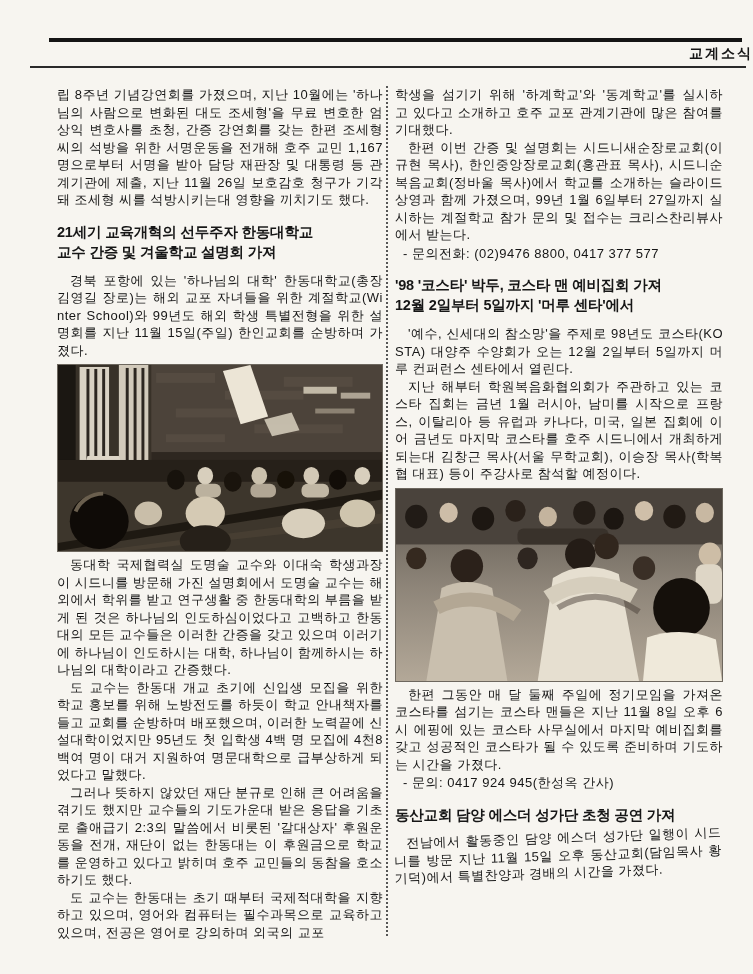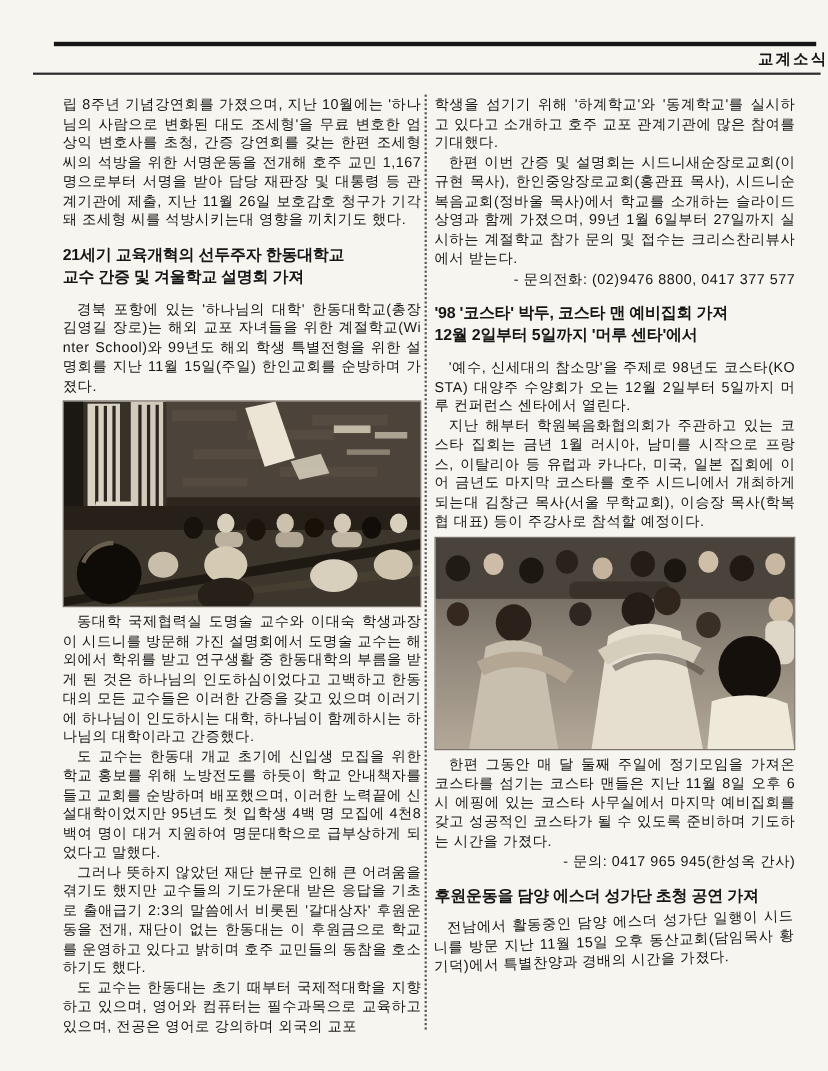--- a/index.html
+++ b/index.html
@@ -21,21 +21,21 @@
   p.body{
     margin:0;font-size:13px;line-height:17.5px;letter-spacing:0.5px;
     text-align:justify;word-break:break-all;
   }
   p.indent{text-indent:13px;}
   h2.headline{
     margin:13px 0 10px 0;font-size:14.5px;line-height:20px;font-weight:bold;
     letter-spacing:-0.2px;
   }
   h2.headline .hl{display:block;}
-  p.contact{margin:1px 0 0 0;padding-left:8px;font-size:13px;line-height:17.5px;letter-spacing:0.5px;text-align:right;}
+  p.contact{margin:1px 0 0 0;padding-left:8px;font-size:13px;line-height:17.5px;letter-spacing:0.5px;}
   .photo{display:block;width:100%;margin:5px 0 4px 0;border:1px solid #6d675e;box-sizing:border-box;}
   .skew{transform:rotate(-2deg);transform-origin:0 100%;margin-top:2px;}
   .footer{position:absolute;left:57px;top:944px;display:flex;align-items:baseline;margin-top:32px;}
   .pagenum{font-size:13px;font-weight:bold;letter-spacing:1px;}
   .magname{font-size:9.5px;font-style:italic;margin-left:4px;font-family:"Liberation Serif","DejaVu Serif",serif;color:#2b2b2b;}
 </style>
 </head>
 <body>
 
 <div class="rule-top"></div>
@@ -156,22 +156,22 @@
     <path d="M140,194 L155,90 Q185,70 220,86 L240,194 Z" fill="#e6dfd0"></path>
     <path d="M150,110 Q190,84 235,108" stroke="#d6cebd" stroke-width="16" fill="none"></path>
     <path d="M160,120 Q200,96 240,124" stroke="#4a4038" stroke-width="6" fill="none" opacity="0.5"></path>
     <ellipse cx="310" cy="66" rx="11" ry="12" fill="#cdbda6"></ellipse>
     <rect x="296" y="76" width="26" height="40" rx="8" fill="#ded6c6"></rect>
     <ellipse cx="282" cy="120" rx="28" ry="30" fill="#15100b"></ellipse>
     <path d="M248,150 Q282,138 316,152 L322,194 L244,194 Z" fill="#efe9da"></path>
   </svg>
 
   <p class="body indent">한편 그동안 매 달 둘째 주일에 정기모임을 가져온 코스타를 섬기는 코스타 맨들은 지난 11월 8일 오후 6시 에핑에 있는 코스타 사무실에서 마지막 예비집회를 갖고 성공적인 코스타가 될 수 있도록 준비하며 기도하는 시간을 가졌다.</p>
-  <p class="contact">- 문의: 0417 965 945(한성옥 간사)</p>
+  <p class="contact">- 문의: 0417 924 945(한성옥 간사)</p>
 
-  <h2 class="headline">후원운동을 담양 에스더 성가단 초청 공연 가져</h2>
+  <h2 class="headline">동산교회 담양 에스더 성가단 초청 공연 가져</h2>
   <p class="body indent skew">전남에서 활동중인 담양 에스더 성가단 일행이 시드니를 방문 지난 11월 15일 오후 동산교회(담임목사 황기덕)에서 특별찬양과 경배의 시간을 가졌다.</p>
 </div>
 
 <div class="footer">
   <span class="pagenum">74</span>
   <span class="magname">Christian Review</span>
 </div>
 
 </body></html>

